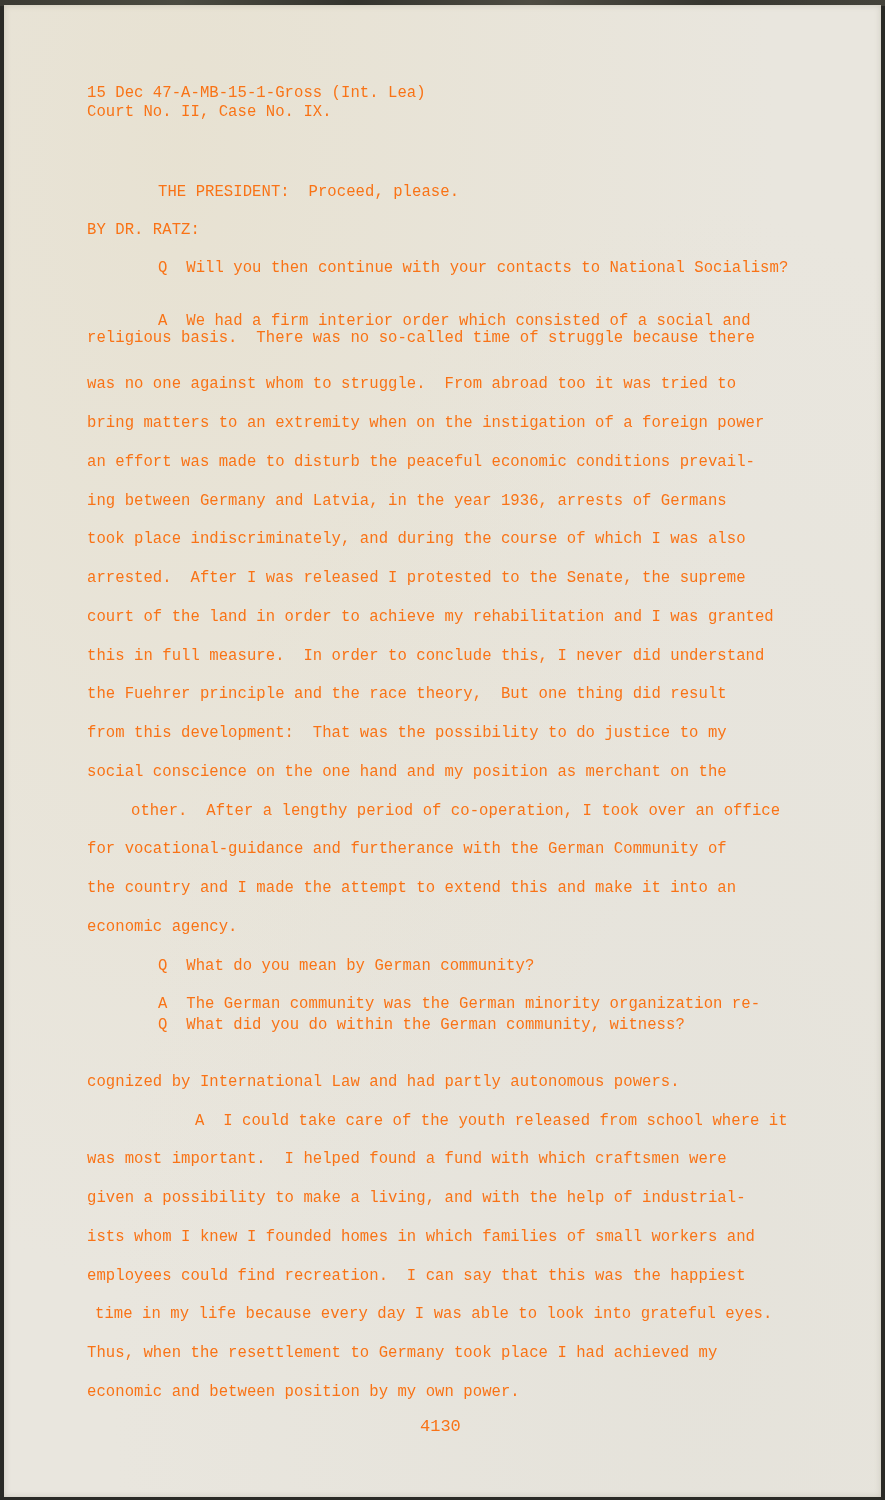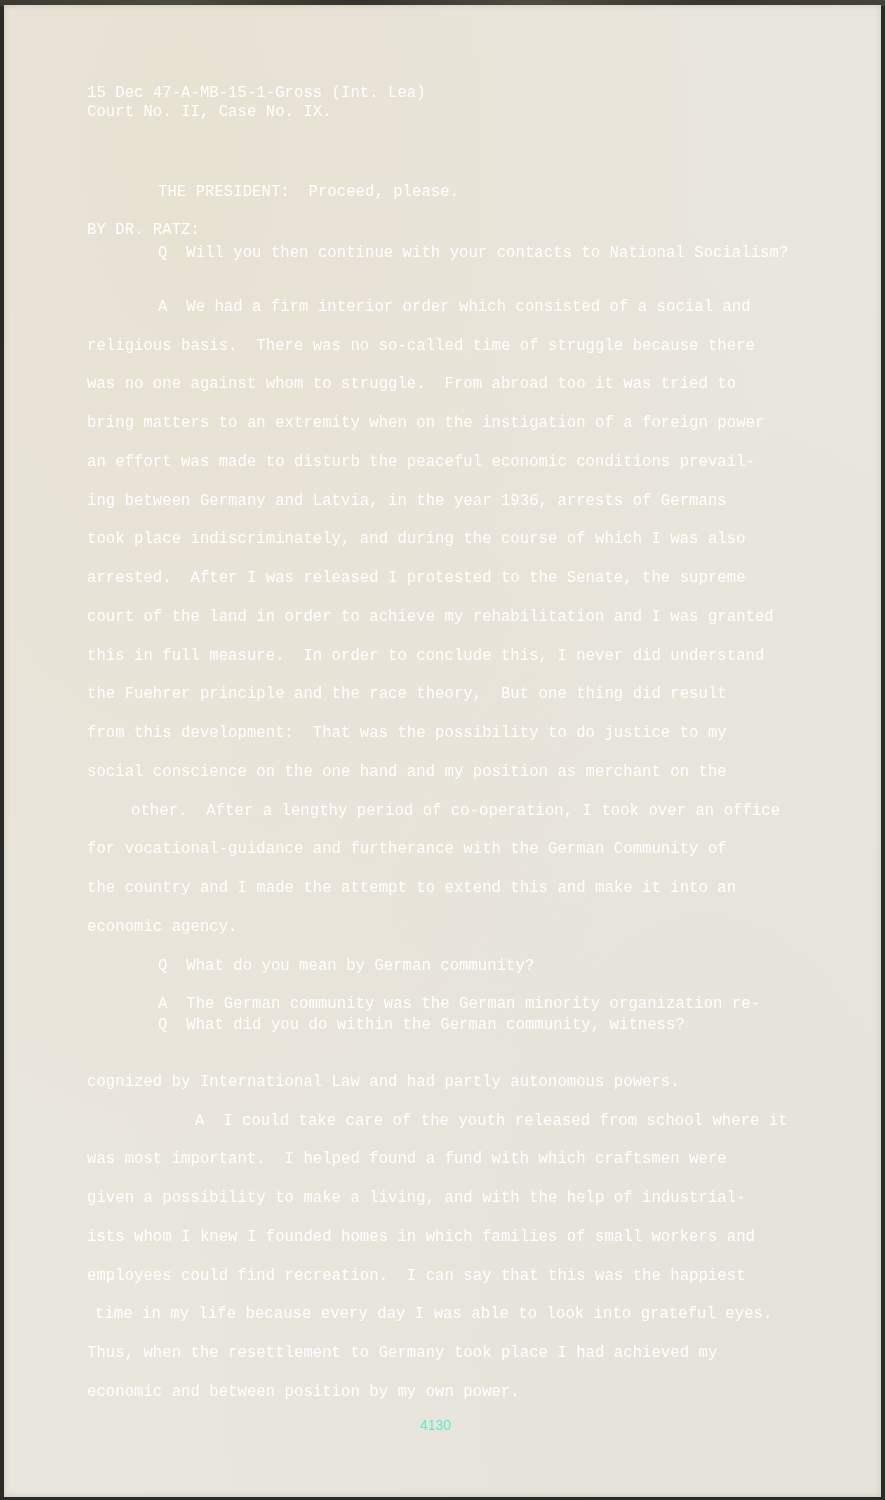--- a/index.html
+++ b/index.html
@@ -29,53 +29,53 @@
       position: absolute;
       left: 0;
       top: 0;
       width: 885px;
       height: 6px;
       background: linear-gradient(90deg, #3b3a33 0%, #4a4a40 20%, #33332d 40%, #4d4b42 60%, #36352f 80%, #44433b 100%);
     }
     .typed {
       font-family: "Liberation Mono", "DejaVu Sans Mono", monospace;
       font-size: 15.6px;
-      color: #ffffff;
+      color: #f97316;
       letter-spacing: 0.05px;
       white-space: pre;
       position: absolute;
       left: 87px;
     }
     .header-line { line-height: 19px; }
     .page-number {
       position: absolute;
       left: 420px;
       top: 1417px;
-      font-family: Liberation Sans, sans-serif;
-      font-size: 14px;
-      color: #5eead4;
+      font-family: Liberation Mono, monospace;
+      font-size: 17px;
+      color: #f97316;
     }
   </style>
 </head>
 <body>
 
 <div class="top-strip"></div>
 
 <div class="page">
 </div>
 
 <div class="typed header-line" style="top:84px;">15 Dec 47-A-MB-15-1-Gross (Int. Lea)</div>
 <div class="typed header-line" style="top:103px;">Court No. II, Case No. IX.</div>
 
 <div id="body-text">
     <div class="typed" style="top: 183px; left: 158px;">THE PRESIDENT:  Proceed, please.</div>
     <div class="typed" style="top: 221px; left: 87px;">BY DR. RATZ:</div>
-    <div class="typed" style="top: 244px; left: 158px;">Q  Will you then continue with your contacts to National Socialism?</div>
-    <div class="typed" style="top: 298px; left: 158px;">A  We had a firm interior order which consisted of a social and</div>
-    <div class="typed" style="top: 337px; left: 87px; text-align: center;">religious basis.  There was no so-called time of struggle because there</div>
+    <div class="typed" style="top: 259px; left: 158px;">Q  Will you then continue with your contacts to National Socialism?</div>
+    <div class="typed" style="top: 312px; left: 158px;">A  We had a firm interior order which consisted of a social and</div>
+    <div class="typed" style="top: 329px; left: 87px; text-align: center;">religious basis.  There was no so-called time of struggle because there</div>
     <div class="typed" style="top: 375px; left: 87px;">was no one against whom to struggle.  From abroad too it was tried to</div>
     <div class="typed" style="top: 414px; left: 87px;">bring matters to an extremity when on the instigation of a foreign power</div>
     <div class="typed" style="top: 453px; left: 87px;">an effort was made to disturb the peaceful economic conditions prevail-</div>
     <div class="typed" style="top: 492px; left: 87px;">ing between Germany and Latvia, in the year 1936, arrests of Germans</div>
     <div class="typed" style="top: 530px; left: 87px;">took place indiscriminately, and during the course of which I was also</div>
     <div class="typed" style="top: 569px; left: 87px;">arrested.  After I was released I protested to the Senate, the supreme</div>
     <div class="typed" style="top: 608px; left: 87px;">court of the land in order to achieve my rehabilitation and I was granted</div>
     <div class="typed" style="top: 647px; left: 87px;">this in full measure.  In order to conclude this, I never did understand</div>
     <div class="typed" style="top: 685px; left: 87px;">the Fuehrer principle and the race theory,  But one thing did result</div>
     <div class="typed" style="top: 724px; left: 87px;">from this development:  That was the possibility to do justice to my</div>

